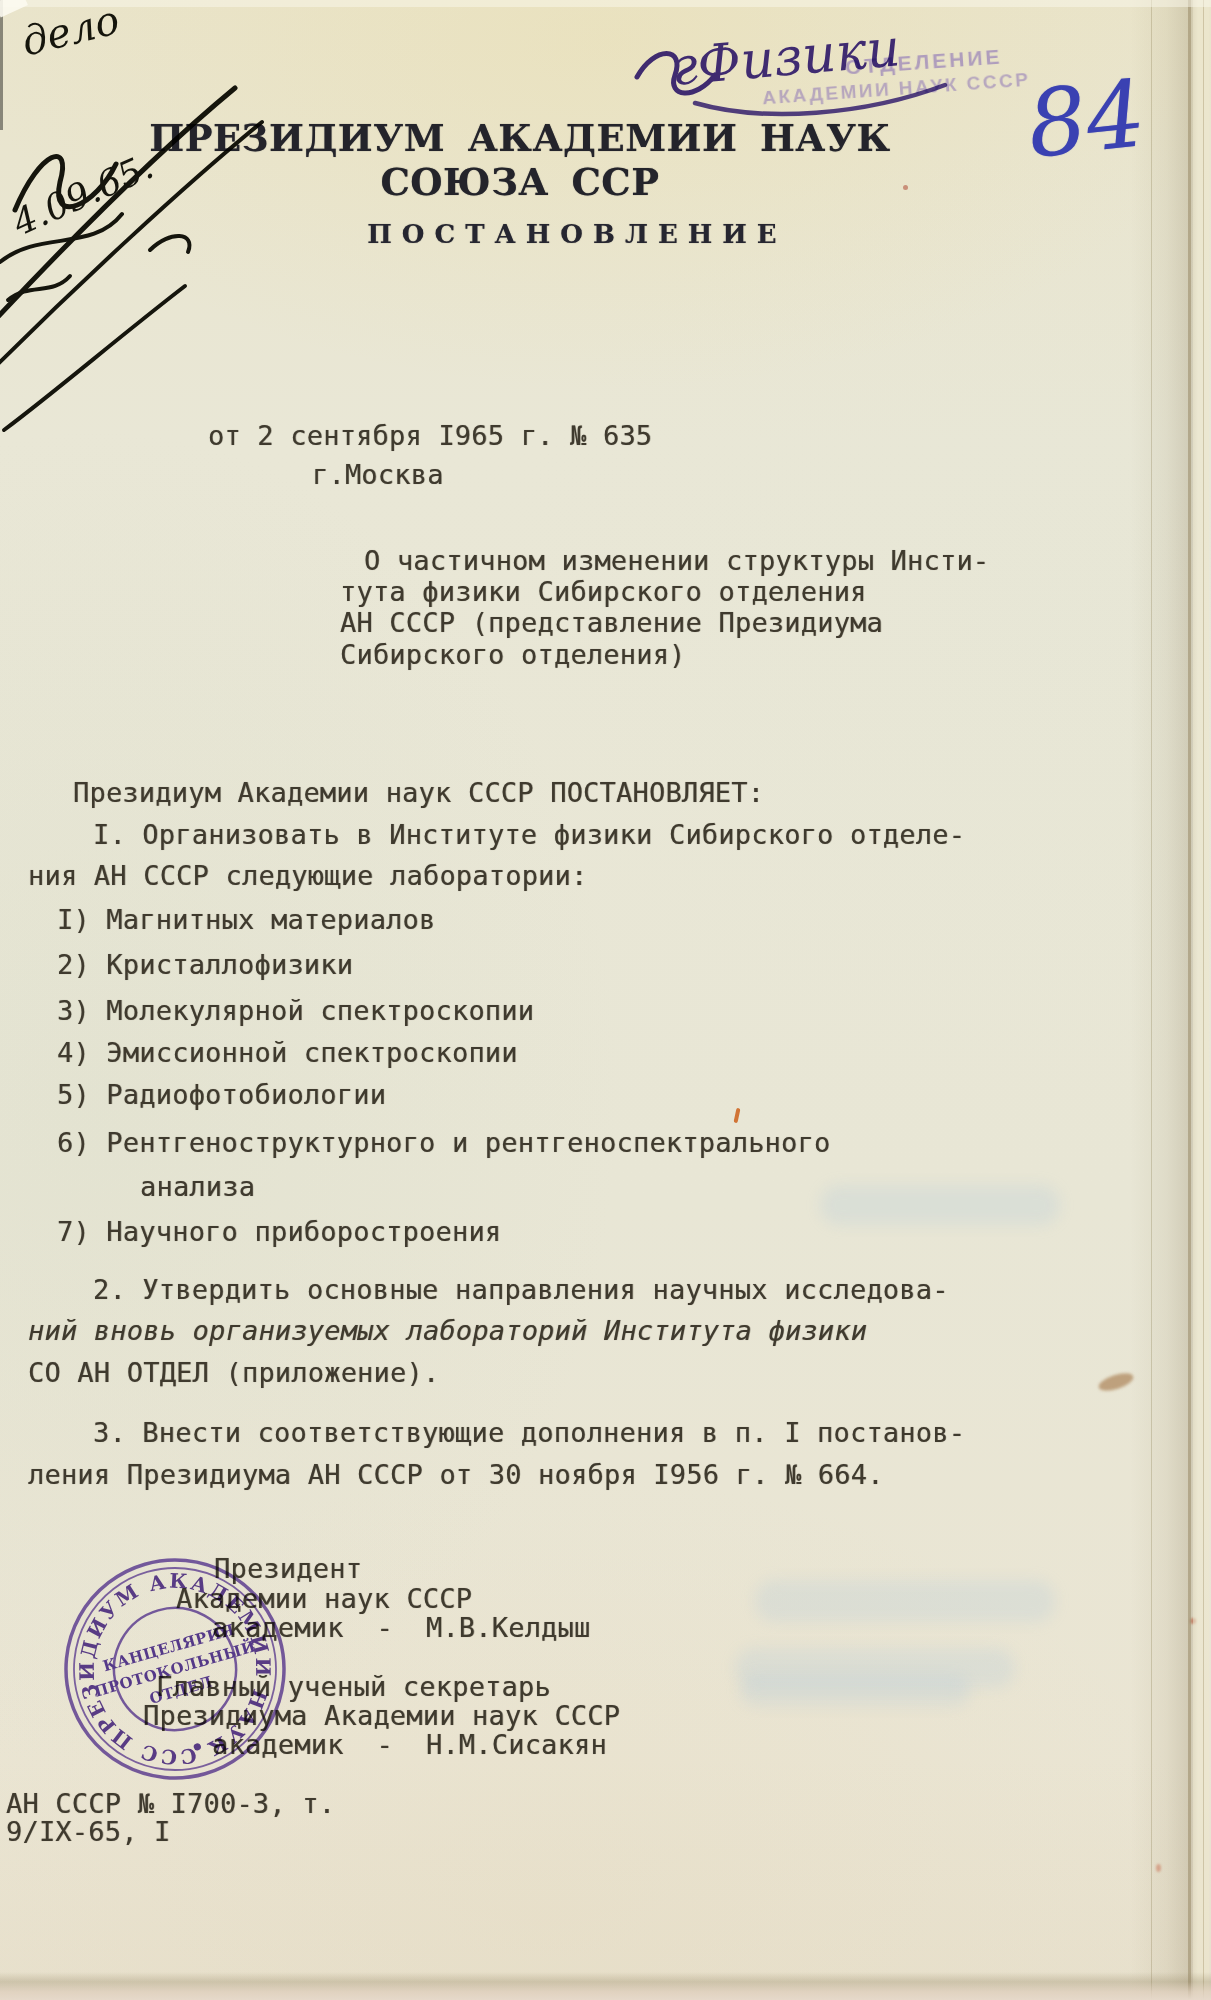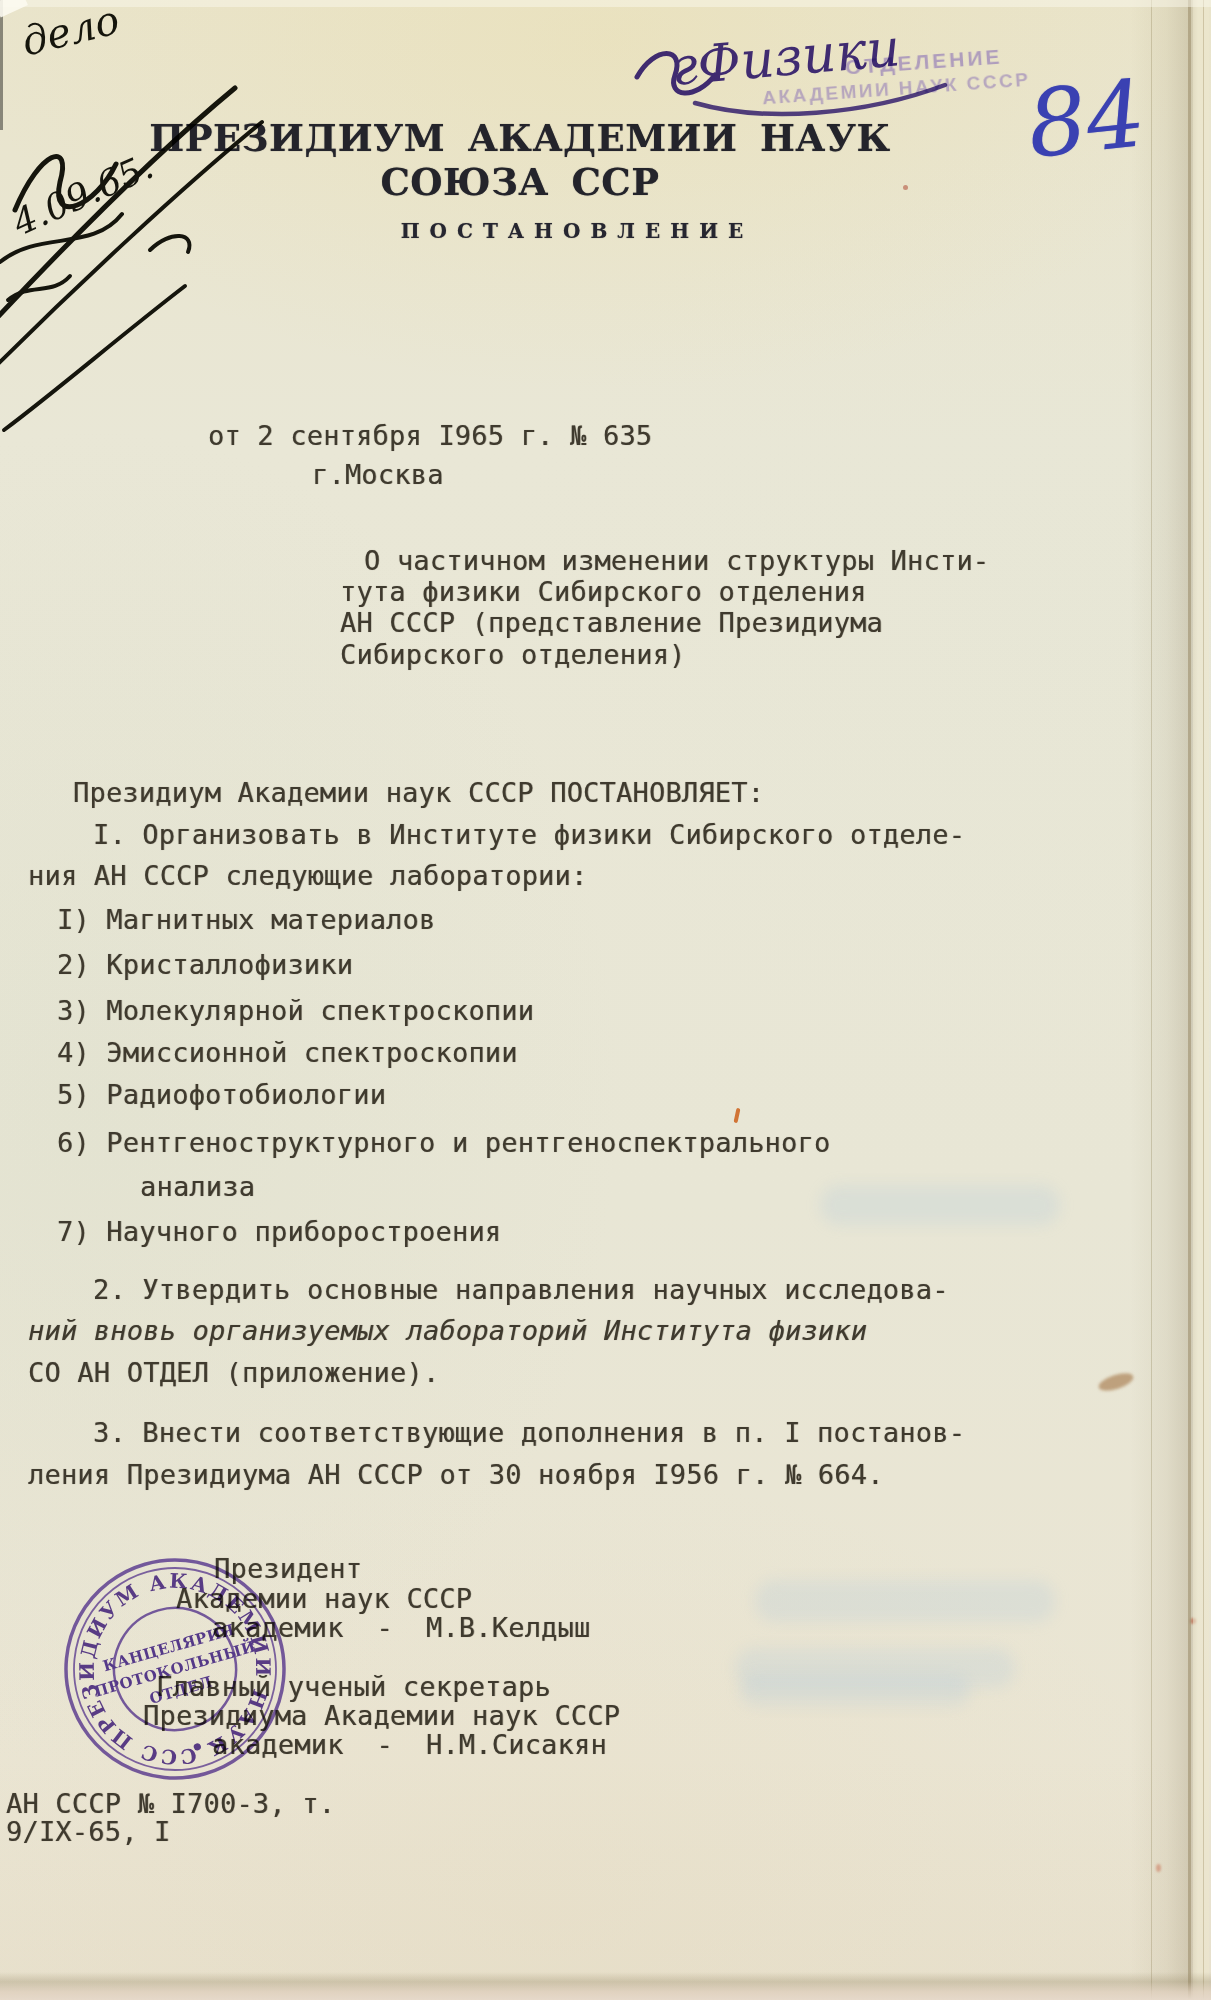--- a/index.html
+++ b/index.html
@@ -18,21 +18,21 @@
     text-shadow:.6px 0 0 rgba(63,58,46,.35), 0 0 1px rgba(63,58,46,.35);
     letter-spacing:.2px;
   }
   .org{
     position:absolute;left:80px;top:116px;width:880px;text-align:center;
     font-family:"DejaVu Serif", serif;font-weight:bold;font-size:37px;color:#24242b;
     letter-spacing:.5px;word-spacing:9px;text-shadow:0 0 1px rgba(25,25,35,.55);
   }
   .doctype{
     position:absolute;left:352px;top:219px;width:450px;text-align:center;
-    font-family:"DejaVu Serif", serif;font-weight:bold;font-size:20px;color:#262630;
+    font-family:"DejaVu Serif", serif;font-weight:bold;font-size:26px;color:#262630;
     letter-spacing:10px;text-shadow:0 0 1px rgba(25,25,35,.5);
   }
   .faintstamp{
     position:absolute;color:rgba(128,100,180,.55);font-family:"Liberation Sans", sans-serif;
     font-weight:bold;transform:rotate(-4deg);filter:blur(.4px);white-space:pre;
   }
   .pagenum{
     position:absolute;left:1028px;top:66px;font-family:"DejaVu Serif", serif;
     font-style:italic;font-size:92px;color:#3a41b2;transform:rotate(-6deg);
     text-shadow:0 0 1px rgba(58,65,178,.6);

